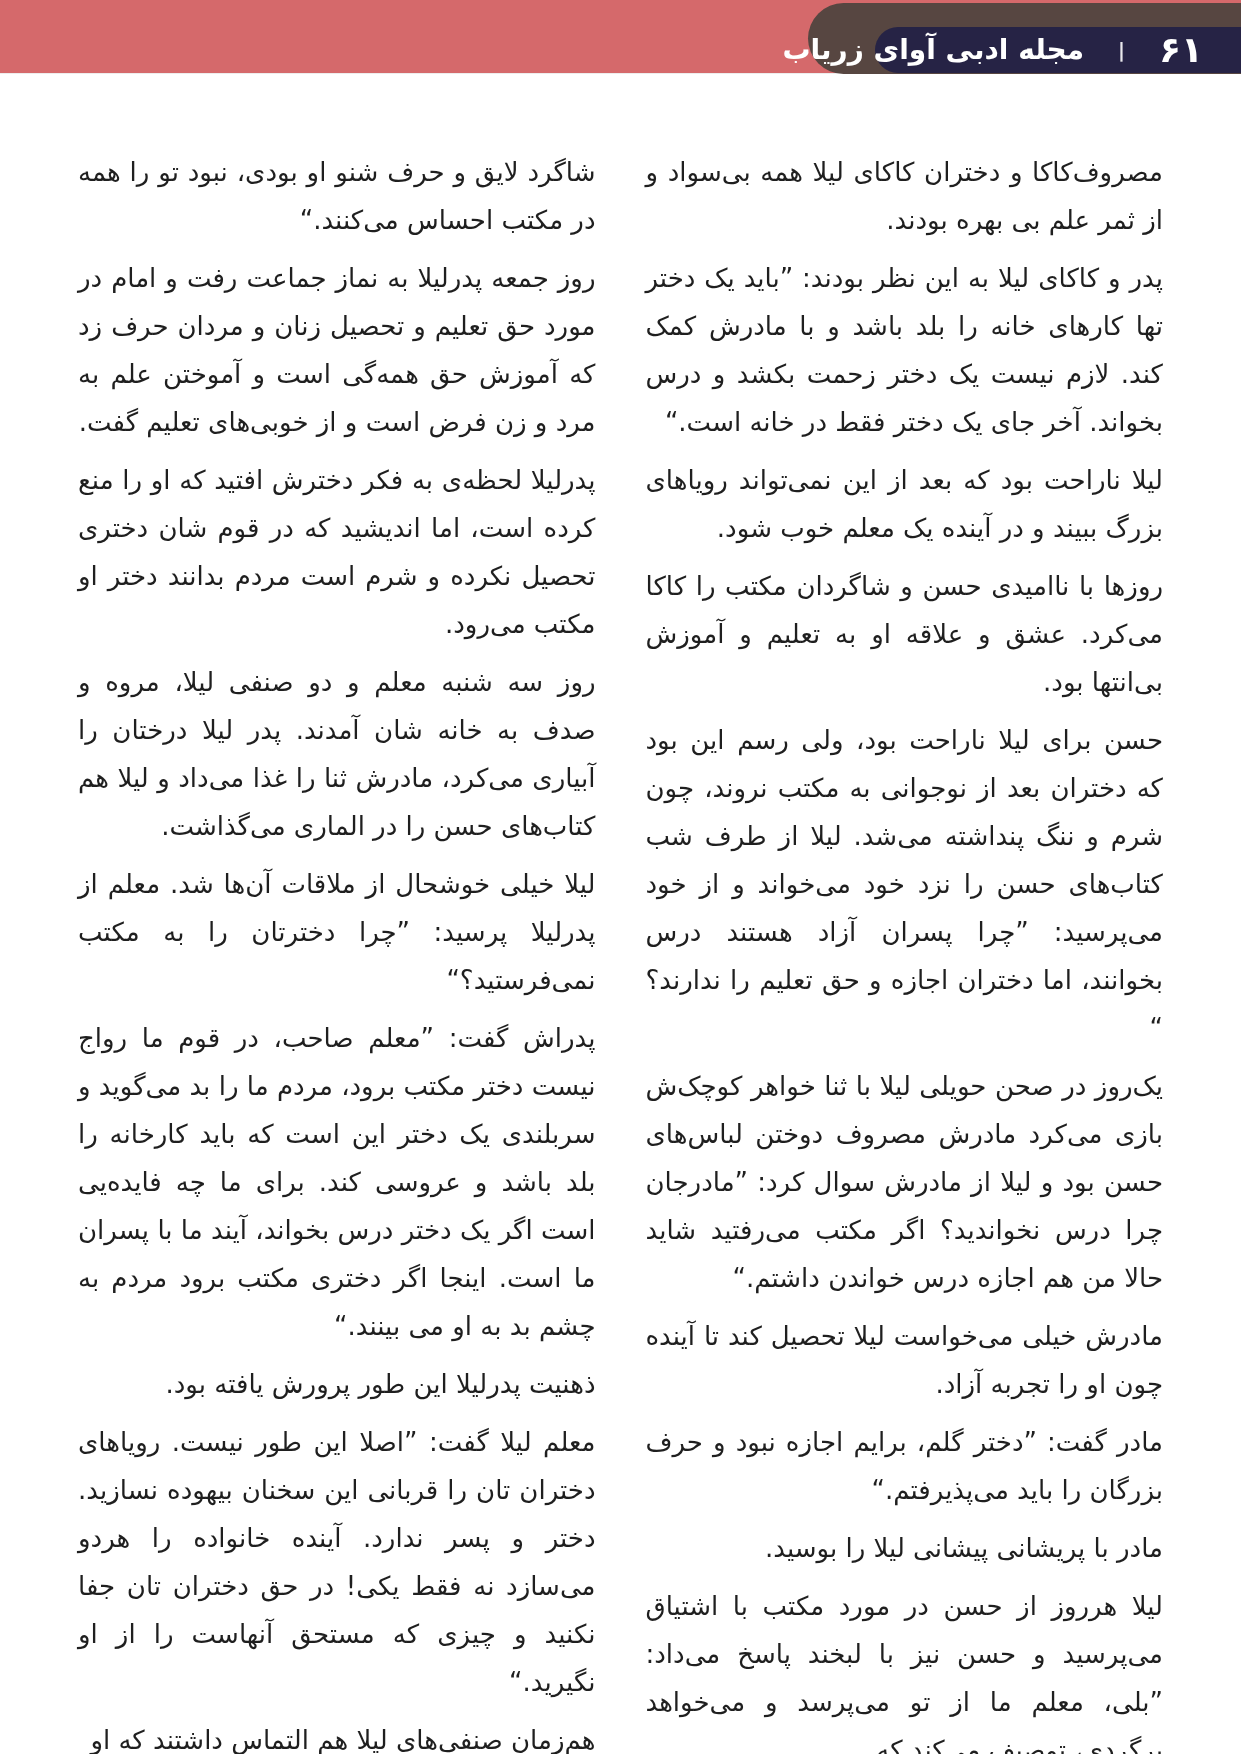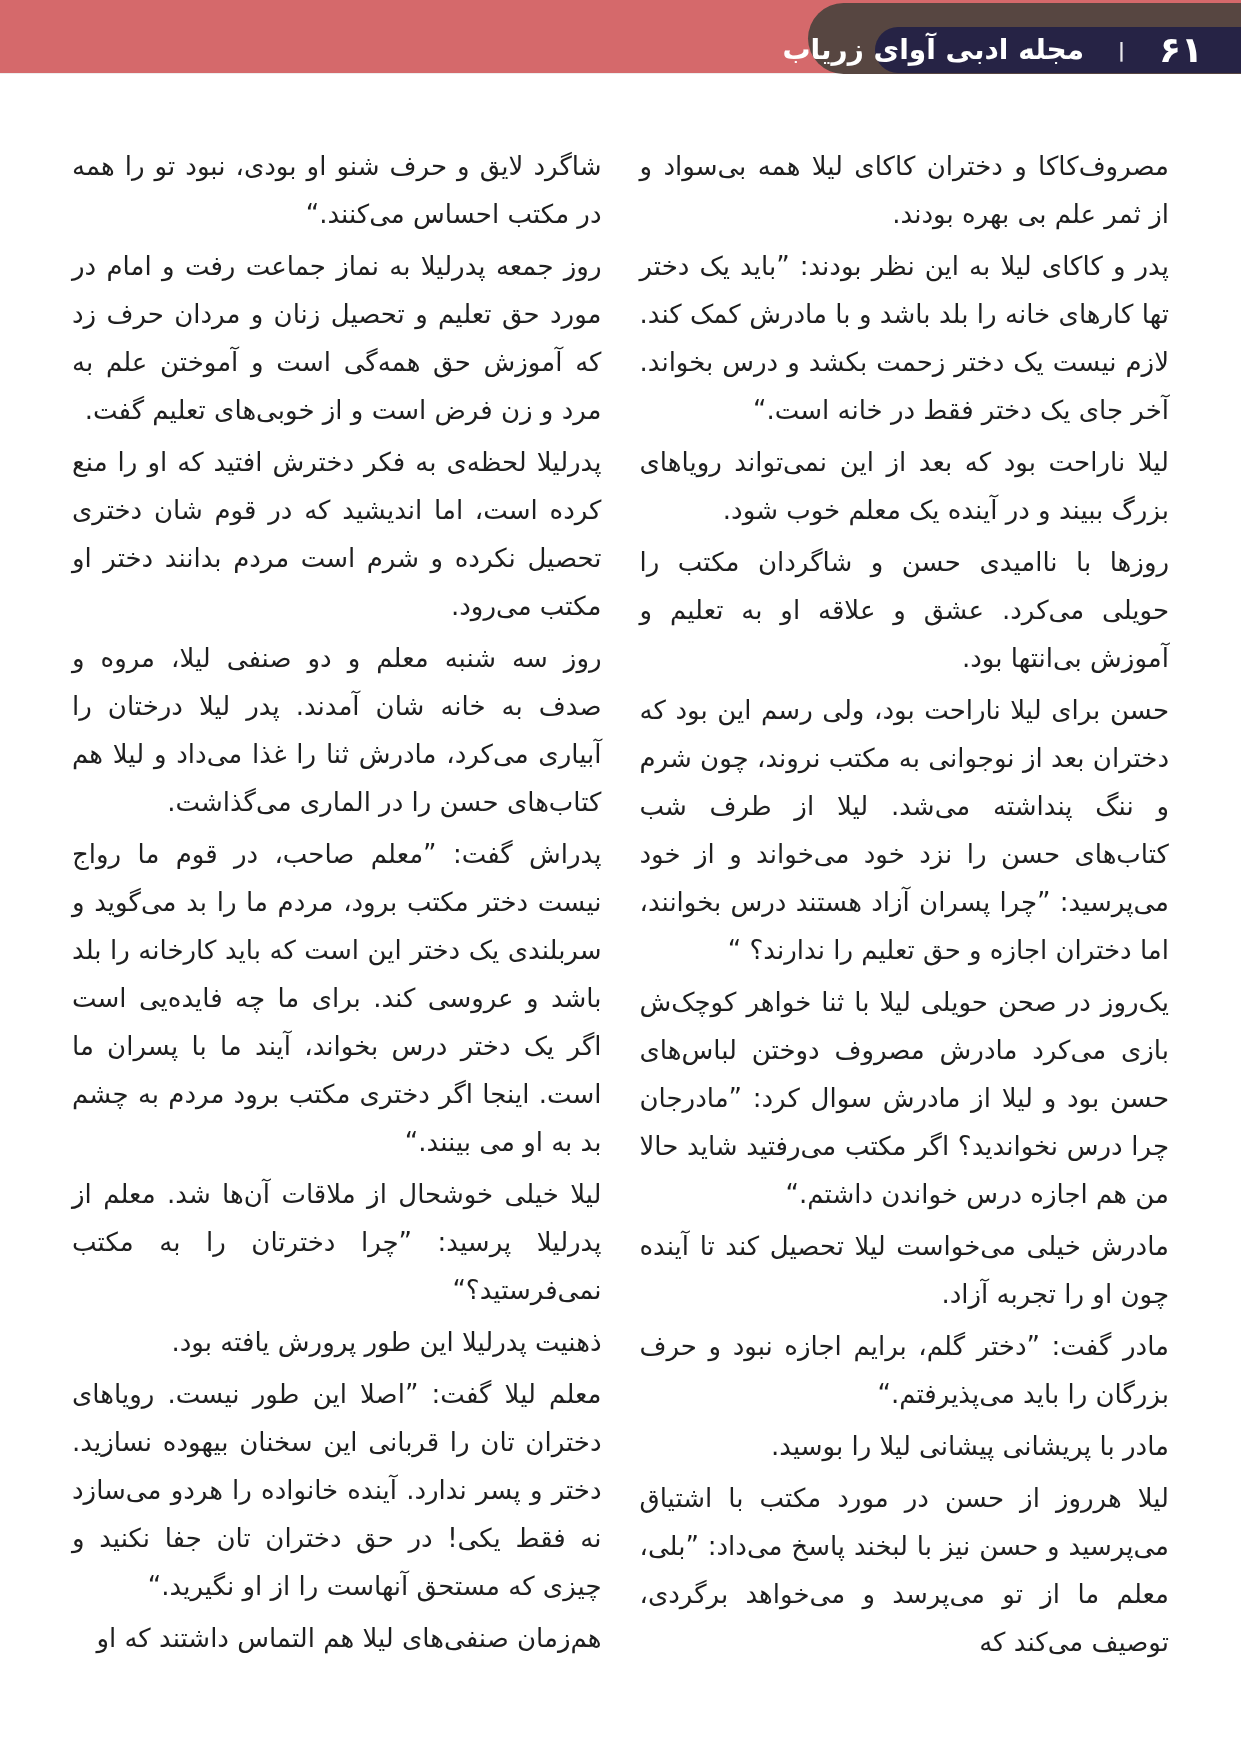--- a/index.html
+++ b/index.html
@@ -68,21 +68,21 @@
     position: absolute;
     top: 138px;
     right: 68px;
     left: 68px;
     display: flex;
     direction: rtl;              
     gap: 30px;
   }
   .col { flex: 1 1 0; min-width: 0; }
   .para {
-    margin: 4px;
+    margin: 10px;
     font-size: 26px;
     line-height: 48px;
     color: #1f1f1f;
     text-align: justify;
     text-justify: inter-word;
   }
 </style>
 </head>
 <body>
 
@@ -97,34 +97,34 @@
         <span class="magazine-title">مجله ادبی آوای زریاب</span>
       </div>
     </div>
   </header>
 
   <main class="content">
     <div class="col">
         <p class="para">مصروف‌کاکا و دختران کاکای لیلا همه بی‌سواد و از ثمر علم بی بهره بودند.</p>
         <p class="para">پدر و کاکای لیلا به این نظر بودند: ”باید یک دختر تها کارهای خانه را بلد باشد و با مادرش کمک کند. لازم نیست یک دختر زحمت بکشد و درس بخواند. آخر جای یک دختر فقط در خانه است.“</p>
         <p class="para">لیلا ناراحت بود که بعد از این نمی‌تواند رویاهای بزرگ ببیند و در آینده یک معلم خوب شود.</p>
-        <p class="para">روزها با ناامیدی حسن و شاگردان مکتب را حویلی می‌کرد. عشق و علاقه او به تعلیم و آموزش بی‌انتها بود.</p>
+        <p class="para">روزها با ناامیدی حسن و شاگردان مکتب را کاکا می‌کرد. عشق و علاقه او به تعلیم و آموزش بی‌انتها بود.</p>
         <p class="para">حسن برای لیلا ناراحت بود، ولی رسم این بود که دختران بعد از نوجوانی به مکتب نروند، چون شرم و ننگ پنداشته می‌شد. لیلا از طرف شب کتاب‌های حسن را نزد خود می‌خواند و از خود می‌پرسید: ”چرا پسران آزاد هستند درس بخوانند، اما دختران اجازه و حق تعلیم را ندارند؟ “</p>
         <p class="para">یک‌روز در صحن حویلی لیلا با ثنا خواهر کوچک‌ش بازی می‌کرد مادرش مصروف دوختن لباس‌های حسن بود و لیلا از مادرش سوال کرد: ”مادرجان چرا درس نخواندید؟ اگر مکتب می‌رفتید شاید حالا من هم اجازه درس خواندن داشتم.“</p>
         <p class="para">مادرش خیلی می‌خواست لیلا تحصیل کند تا آینده چون او را تجربه آزاد.</p>
         <p class="para">مادر گفت: ”دختر گلم، برایم اجازه نبود و حرف بزرگان را باید می‌پذیرفتم.“</p>
         <p class="para">مادر با پریشانی پیشانی لیلا را بوسید.</p>
         <p class="para">لیلا هرروز از حسن در مورد مکتب با اشتیاق می‌پرسید و حسن نیز با لبخند پاسخ می‌داد: ”بلی، معلم ما از تو می‌پرسد و می‌خواهد برگردی، توصیف می‌کند که</p>
       </div>
     <div class="col">
         <p class="para">شاگرد لایق و حرف شنو او بودی، نبود تو را همه در مکتب احساس می‌کنند.“</p>
         <p class="para">روز جمعه پدرلیلا به نماز جماعت رفت و امام در مورد حق تعلیم و تحصیل زنان و مردان حرف زد که آموزش حق همه‌گی است و آموختن علم به مرد و زن فرض است و از خوبی‌های تعلیم گفت.</p>
         <p class="para">پدرلیلا لحظه‌ی به فکر دخترش افتید که او را منع کرده است، اما اندیشید که در قوم شان دختری تحصیل نکرده و شرم است مردم بدانند دختر او مکتب می‌رود.</p>
         <p class="para">روز سه شنبه معلم و دو صنفی لیلا، مروه و صدف به خانه شان آمدند. پدر لیلا درختان را آبیاری می‌کرد، مادرش ثنا را غذا می‌داد و لیلا هم کتاب‌های حسن را در الماری می‌گذاشت.</p>
+        <p class="para">لیلا خیلی خوشحال از ملاقات آن‌ها شد. معلم از پدرلیلا پرسید: ”چرا دخترتان را به مکتب نمی‌فرستید؟“</p>
         <p class="para">پدراش گفت: ”معلم صاحب، در قوم ما رواج نیست دختر مکتب برود، مردم ما را بد می‌گوید و سربلندی یک دختر این است که باید کارخانه را بلد باشد و عروسی کند. برای ما چه فایده‌یی است اگر یک دختر درس بخواند، آیند ما با پسران ما است. اینجا اگر دختری مکتب برود مردم به چشم بد به او می بینند.“</p>
-        <p class="para">لیلا خیلی خوشحال از ملاقات آن‌ها شد. معلم از پدرلیلا پرسید: ”چرا دخترتان را به مکتب نمی‌فرستید؟“</p>
         <p class="para">ذهنیت پدرلیلا این طور پرورش یافته بود.</p>
         <p class="para">معلم لیلا گفت: ”اصلا این طور نیست. رویاهای دختران تان را قربانی این سخنان بیهوده نسازید. دختر و پسر ندارد. آینده خانواده را هردو می‌سازد نه فقط یکی! در حق دختران تان جفا نکنید و چیزی که مستحق آنهاست را از او نگیرید.“</p>
         <p class="para">هم‌زمان صنفی‌های لیلا هم التماس داشتند که او</p>
       </div>
   </main>
 
 </div>
 
 </body></html>

